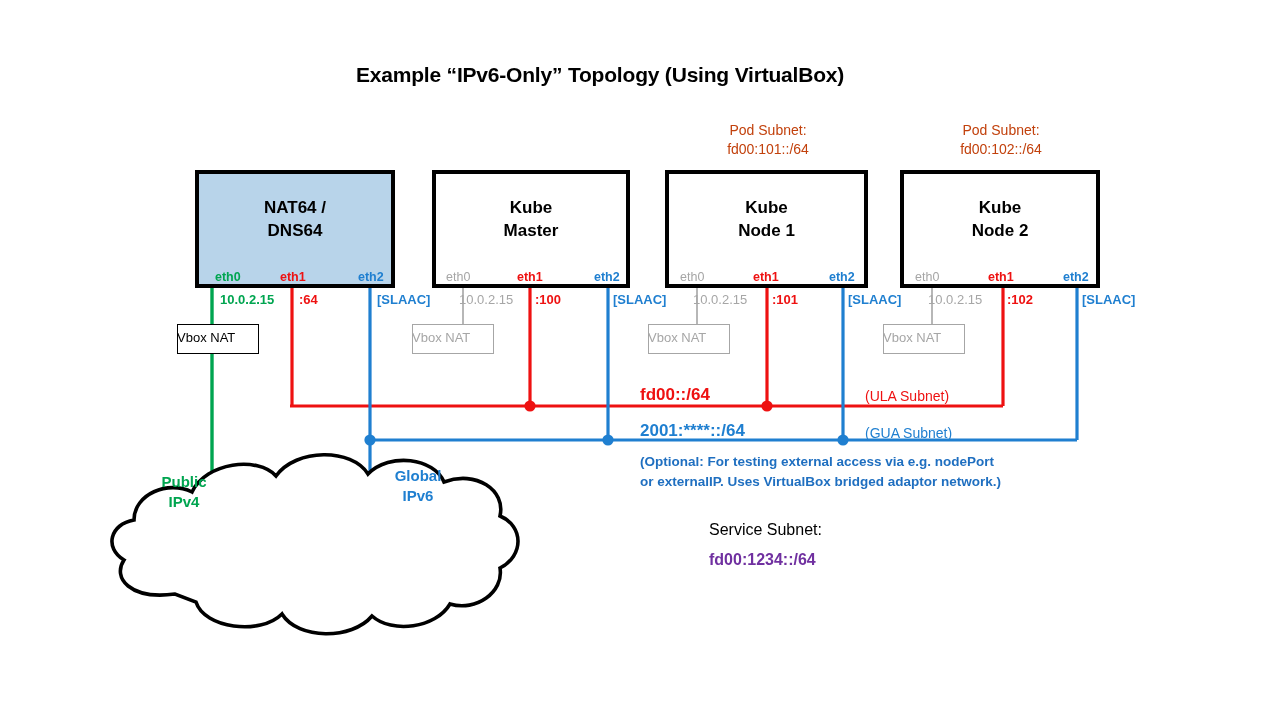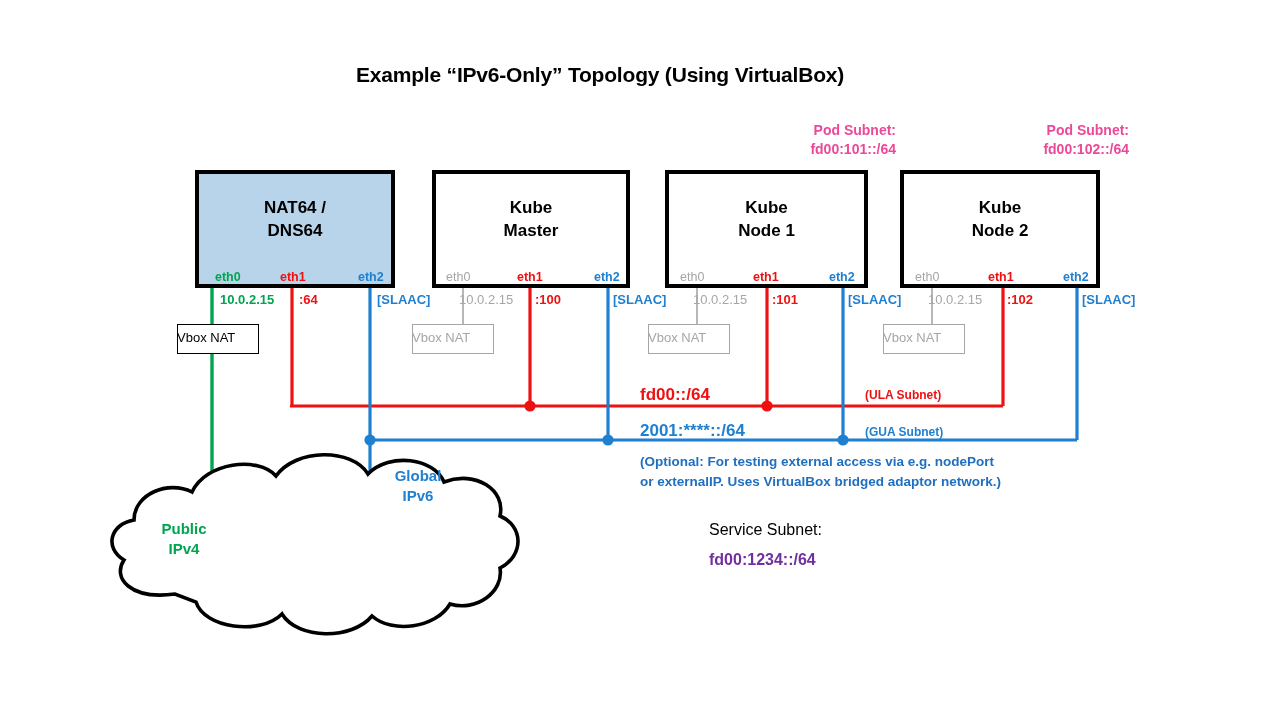--- a/index.html
+++ b/index.html
@@ -58,29 +58,29 @@
   .vbox-label {
     position: absolute;
     font-size: 13px;
     font-weight: normal;
   }
   .subnet-name {
     font-size: 17px;
     font-weight: bold;
   }
   .subnet-note {
-    font-size: 12px;
-    font-weight: bold;
+    font-size: 14px;
+    font-weight: normal;
   }
   .pod-subnet {
     position: absolute;
-    text-align: right;
+    text-align: center;
     font-size: 14px;
-    font-weight: bold;
-    color: #ec4899;
+    font-weight: normal;
+    color: #c2410c;
     line-height: 1.35;
   }
   .optional-note {
     font-size: 13.5px;
     font-weight: bold;
     color: #1f6fc0;
     line-height: 1.45;
   }
   .svc-head {
     font-size: 16px;
@@ -254,21 +254,21 @@
   <div class="lbl subnet-note leg-blue" style="left:865px; top:426px;">(GUA Subnet)</div>
 
   <div class="lbl optional-note" style="left:640px; top:452px;">
     <div>(Optional: For testing external access via e.g. nodePort</div>
     <div>or externalIP. Uses VirtualBox bridged adaptor network.)</div>
   </div>
 
   <div class="lbl svc-head" style="left:709px; top:521px;">Service Subnet:</div>
   <div class="lbl svc-val" style="left:709px; top:551px;">fd00:1234::/64</div>
 
-  <div class="endpoint-label leg-green" style="left:141px; top:472px; width:86px;margin-top:47px;">
+  <div class="endpoint-label leg-green" style="left:141px; top:472px; width:86px;">
     <div>Public</div>
     <div>IPv4</div>
   </div>
   <div class="endpoint-label leg-blue" style="left:375px; top:466px; width:86px;">
     <div>Global</div>
     <div>IPv6</div>
   </div>
 
 </div>
 

